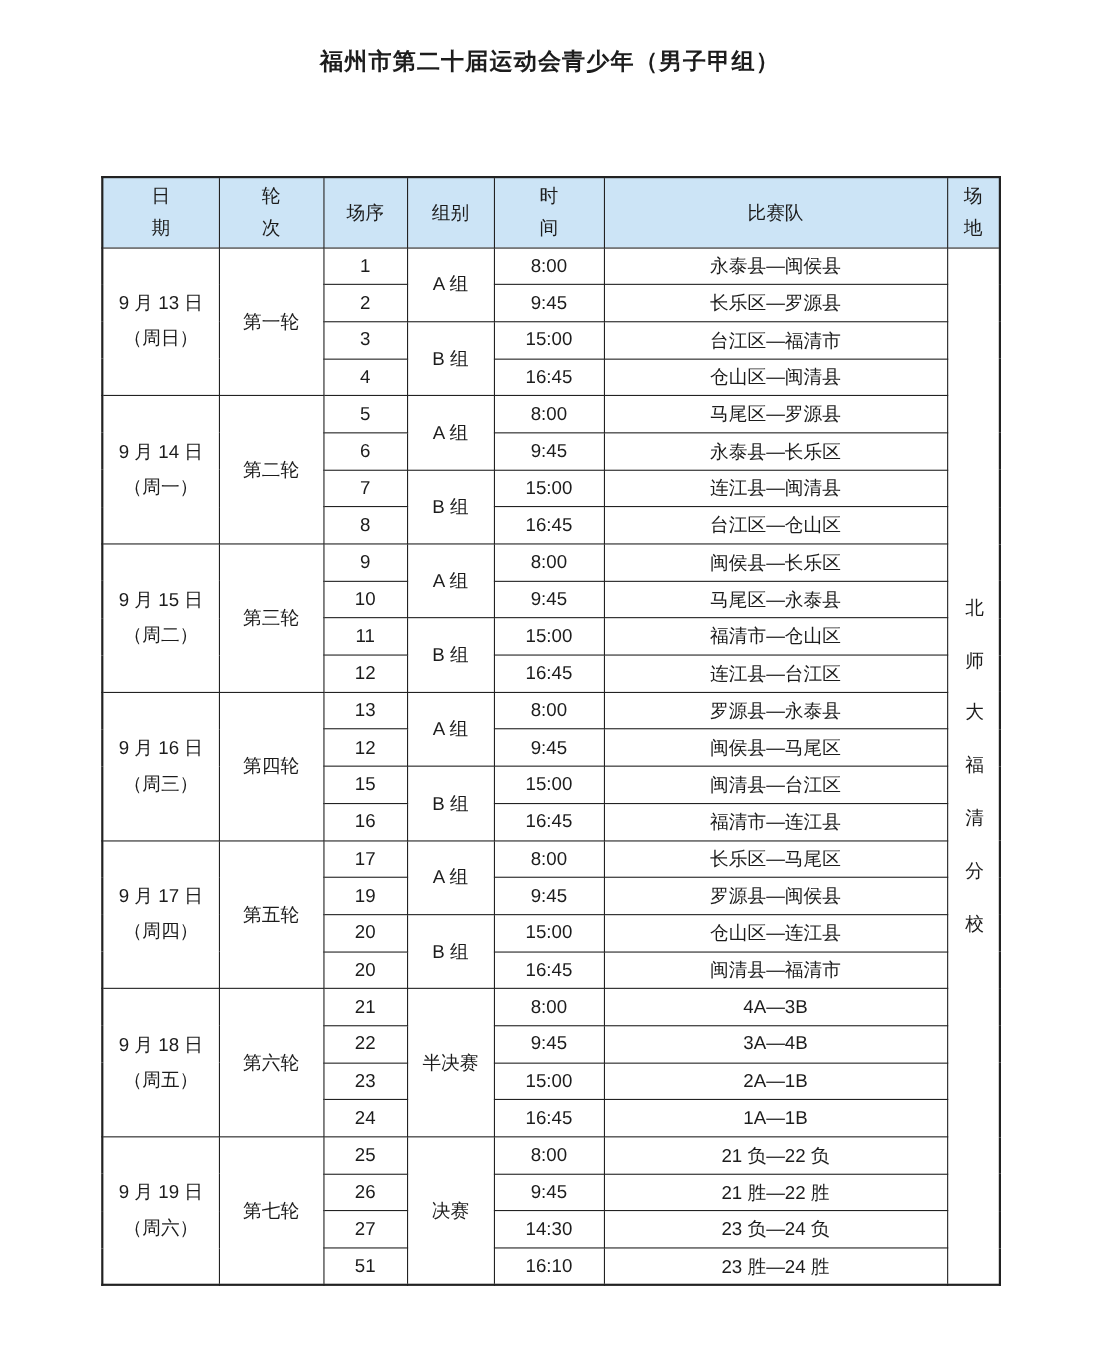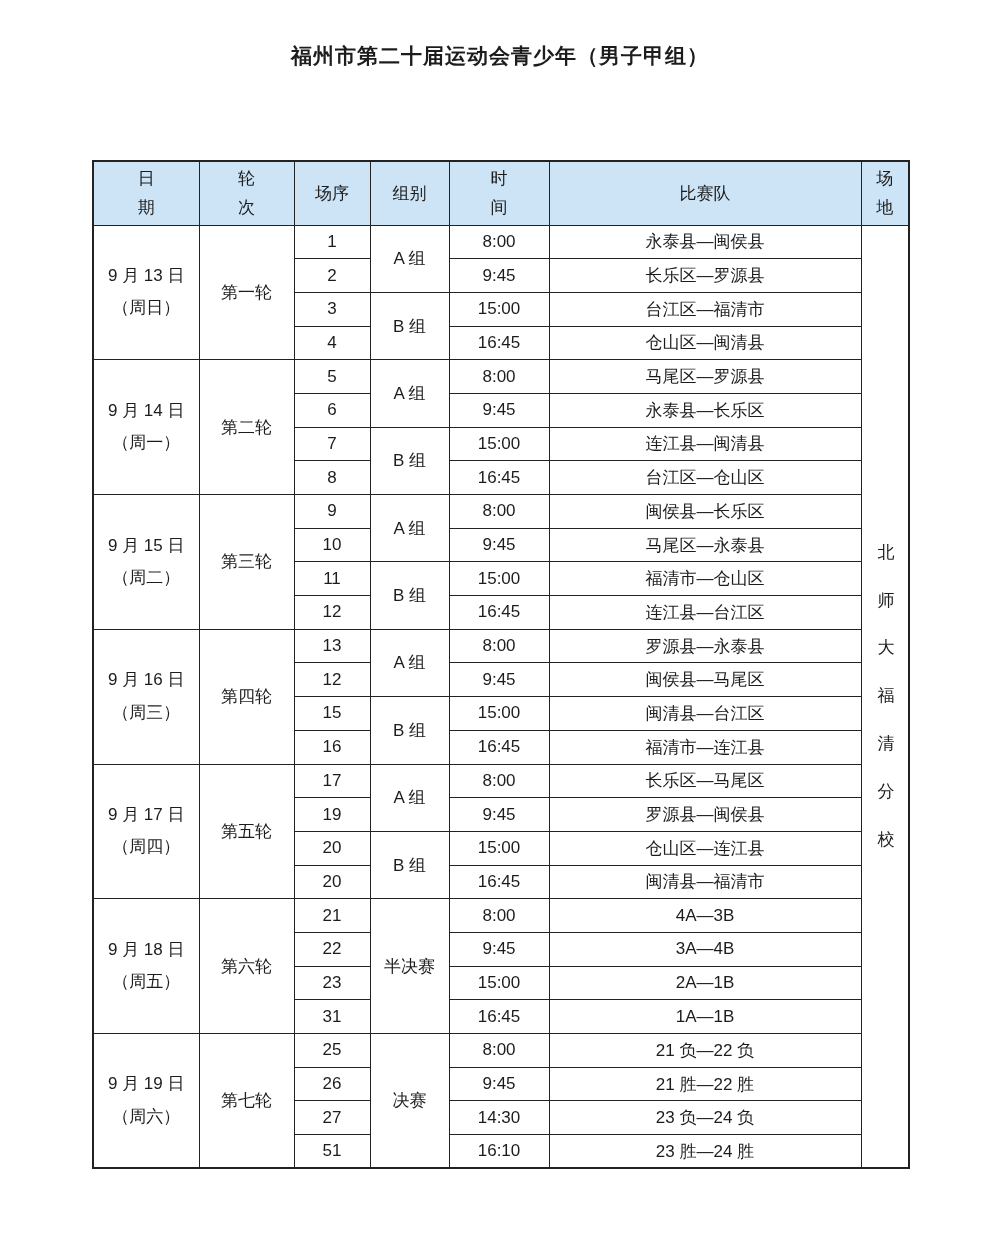--- a/index.html
+++ b/index.html
@@ -211,21 +211,21 @@
         <td class="num">22</td>
         <td class="num">9:45</td>
         <td>3A—4B</td>
       </tr>
       <tr>
         <td class="num">23</td>
         <td class="num">15:00</td>
         <td>2A—1B</td>
       </tr>
       <tr>
-        <td class="num">31</td>
+        <td class="num">24</td>
         <td class="num">16:45</td>
         <td>1A—1B</td>
       </tr>
 
       <tr>
         <td class="date-cell" rowspan="4">
           <div>9 月 19 日</div>
           <div>（周六）</div>
         </td>
         <td rowspan="4">第七轮</td>

